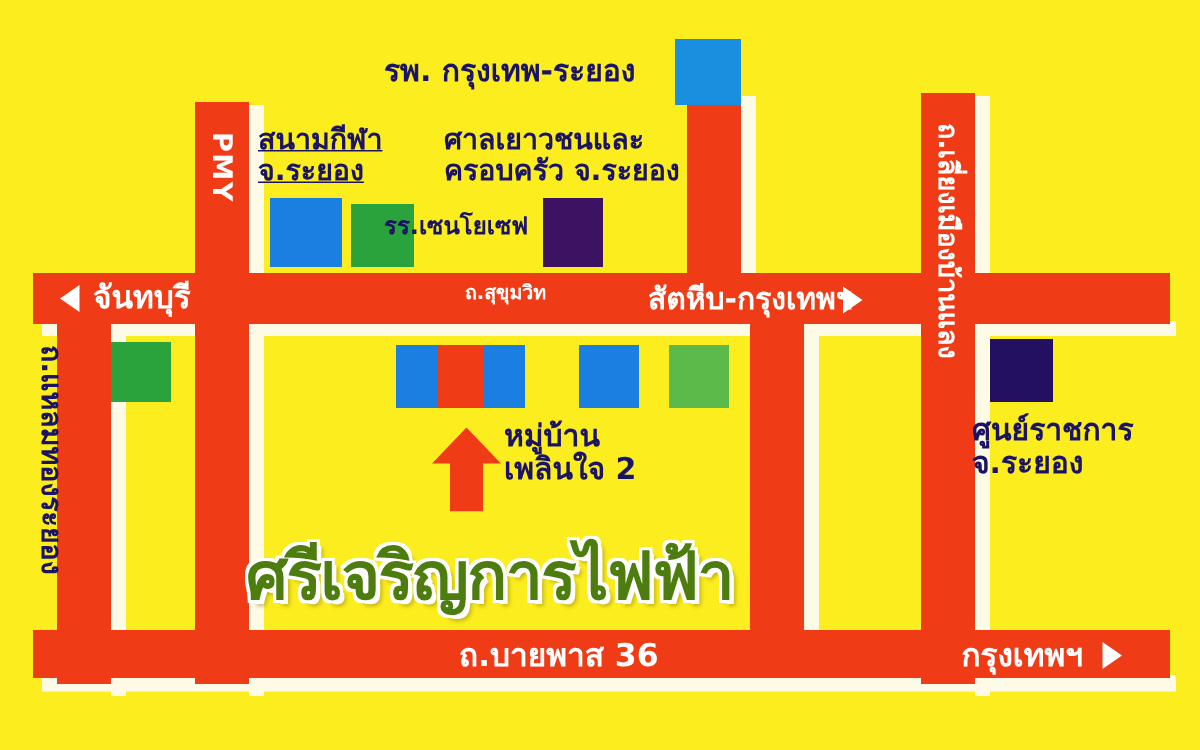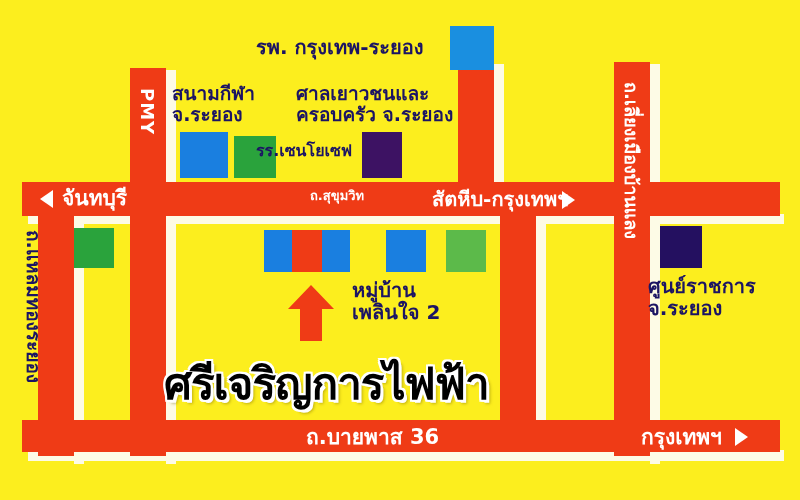--- a/index.html
+++ b/index.html
@@ -15,21 +15,21 @@
   .road-shadow{position:absolute;background:#fdfbe6;}
   
   .blk{position:absolute;}
   
   .lbl{position:absolute;color:#1b1464;font-weight:bold;line-height:1.12;white-space:pre;}
   .lbl.center{}
   .road-lbl{position:absolute;color:#ffffff;font-weight:bold;white-space:pre;line-height:1;}
   .vert{transform-origin:0 0;}
   .shopname{
     position:absolute;
-    color:#000000;
+    color:#4d7c0f;
     font-weight:bold;
     white-space:pre;
     text-shadow:
        2px 0 0 #fff, -2px 0 0 #fff, 0 2px 0 #fff, 0 -2px 0 #fff,
        2px 2px 0 #fff, -2px 2px 0 #fff, 2px -2px 0 #fff, -2px -2px 0 #fff,
        3px 3px 0 #fff, 4px 4px 3px rgba(120,100,0,.45);
     letter-spacing:-1px;
   }
   .tri{width:0;height:0;position:absolute;}
   .tri-l{border-top:9px solid transparent;border-bottom:9px solid transparent;border-right:13px solid #fff;}
@@ -86,29 +86,29 @@
   <div class="blk" style="left:660px; top:226px; width:42px; height:42px; background:#241060;"></div>
 
   <div class="arrow-up" style="left:288px; top:285px; width:46px; height:56px;">
     <svg width="46" height="56" viewBox="0 0 46 56">
       <polygon points="23,0 46,24 34,24 34,56 12,56 12,24 0,24" fill="#ef3b16"></polygon>
     </svg>
   </div>
 
   <div class="lbl center" style="left:256px; top:36px; width:188px; font-size:20px;">รพ. กรุงเทพ-ระยอง</div>
 
-  <div class="lbl center" style="left:172px; top:83px; width:118px; font-size:19px;">สนามกีฬา
+  <div class="lbl center" style="left:172px; top:83px; width:118px; font-size:19px;text-decoration:underline;">สนามกีฬา
 จ.ระยอง</div>
 
   <div class="lbl center" style="left:296px; top:83px; width:176px; font-size:19px;">ศาลเยาวชนและ
 ครอบครัว จ.ระยอง</div>
 
   <div class="lbl" style="left:256px; top:142px; width:120px; font-size:16px;">รร.เซนโยเซฟ</div>
 
-  <div class="lbl center" style="left:352px; top:279px; width:124px; font-size:20px;">หมู่บ้าน
+  <div class="lbl center" style="left:336px; top:279px; width:124px; font-size:20px;">หมู่บ้าน
 เพลินใจ 2</div>
 
   <div class="lbl center" style="left:648px; top:275px; width:142px; font-size:20px;">ศูนย์ราชการ
 จ.ระยอง</div>
 
   <div class="road-lbl vert" style="left:156px; top:88px; font-size:18px; letter-spacing:1px;
               transform:rotate(90deg);">PMY</div>
 
   <div class="lbl vert" style="left:44px; top:230px; font-size:19px; transform:rotate(90deg);">ถ.แหลมทองระยอง</div>
 

